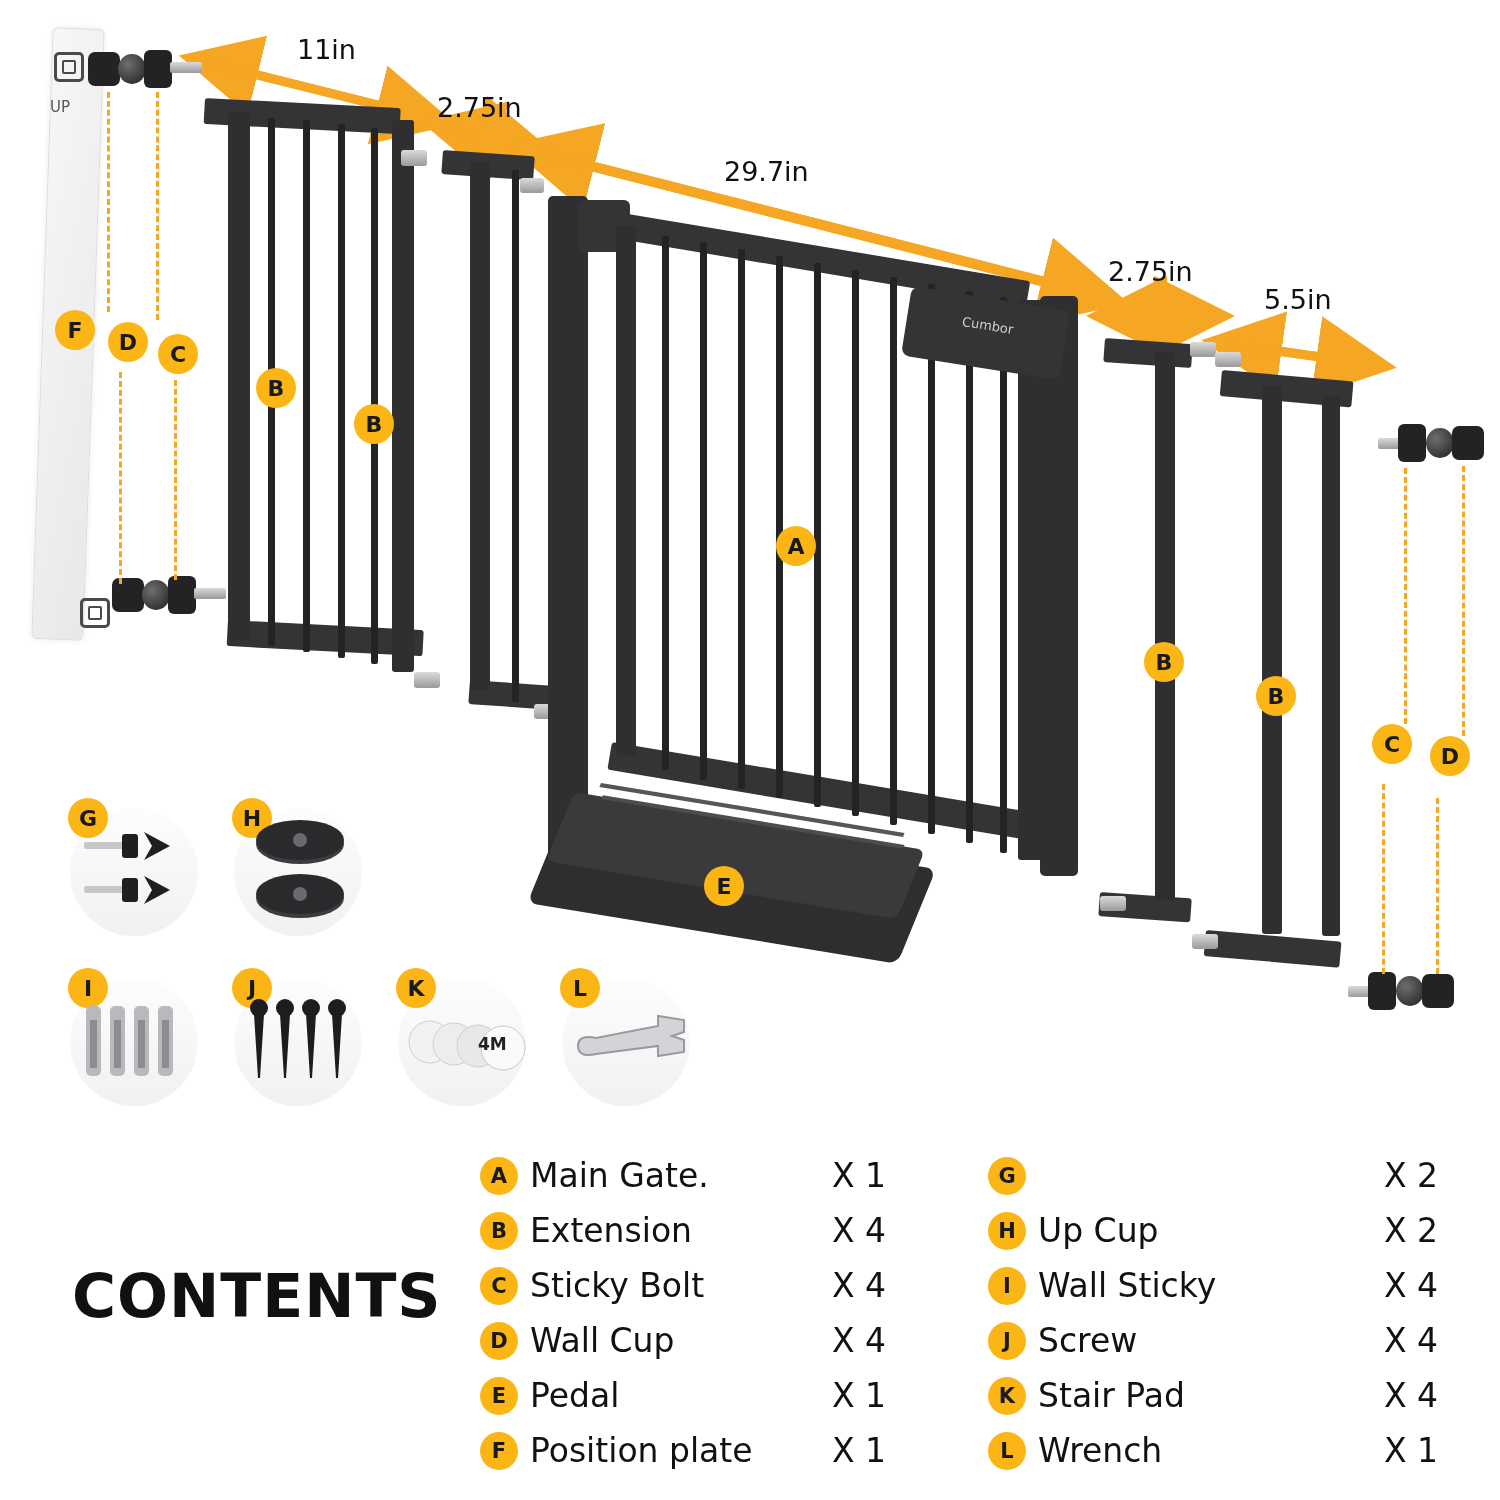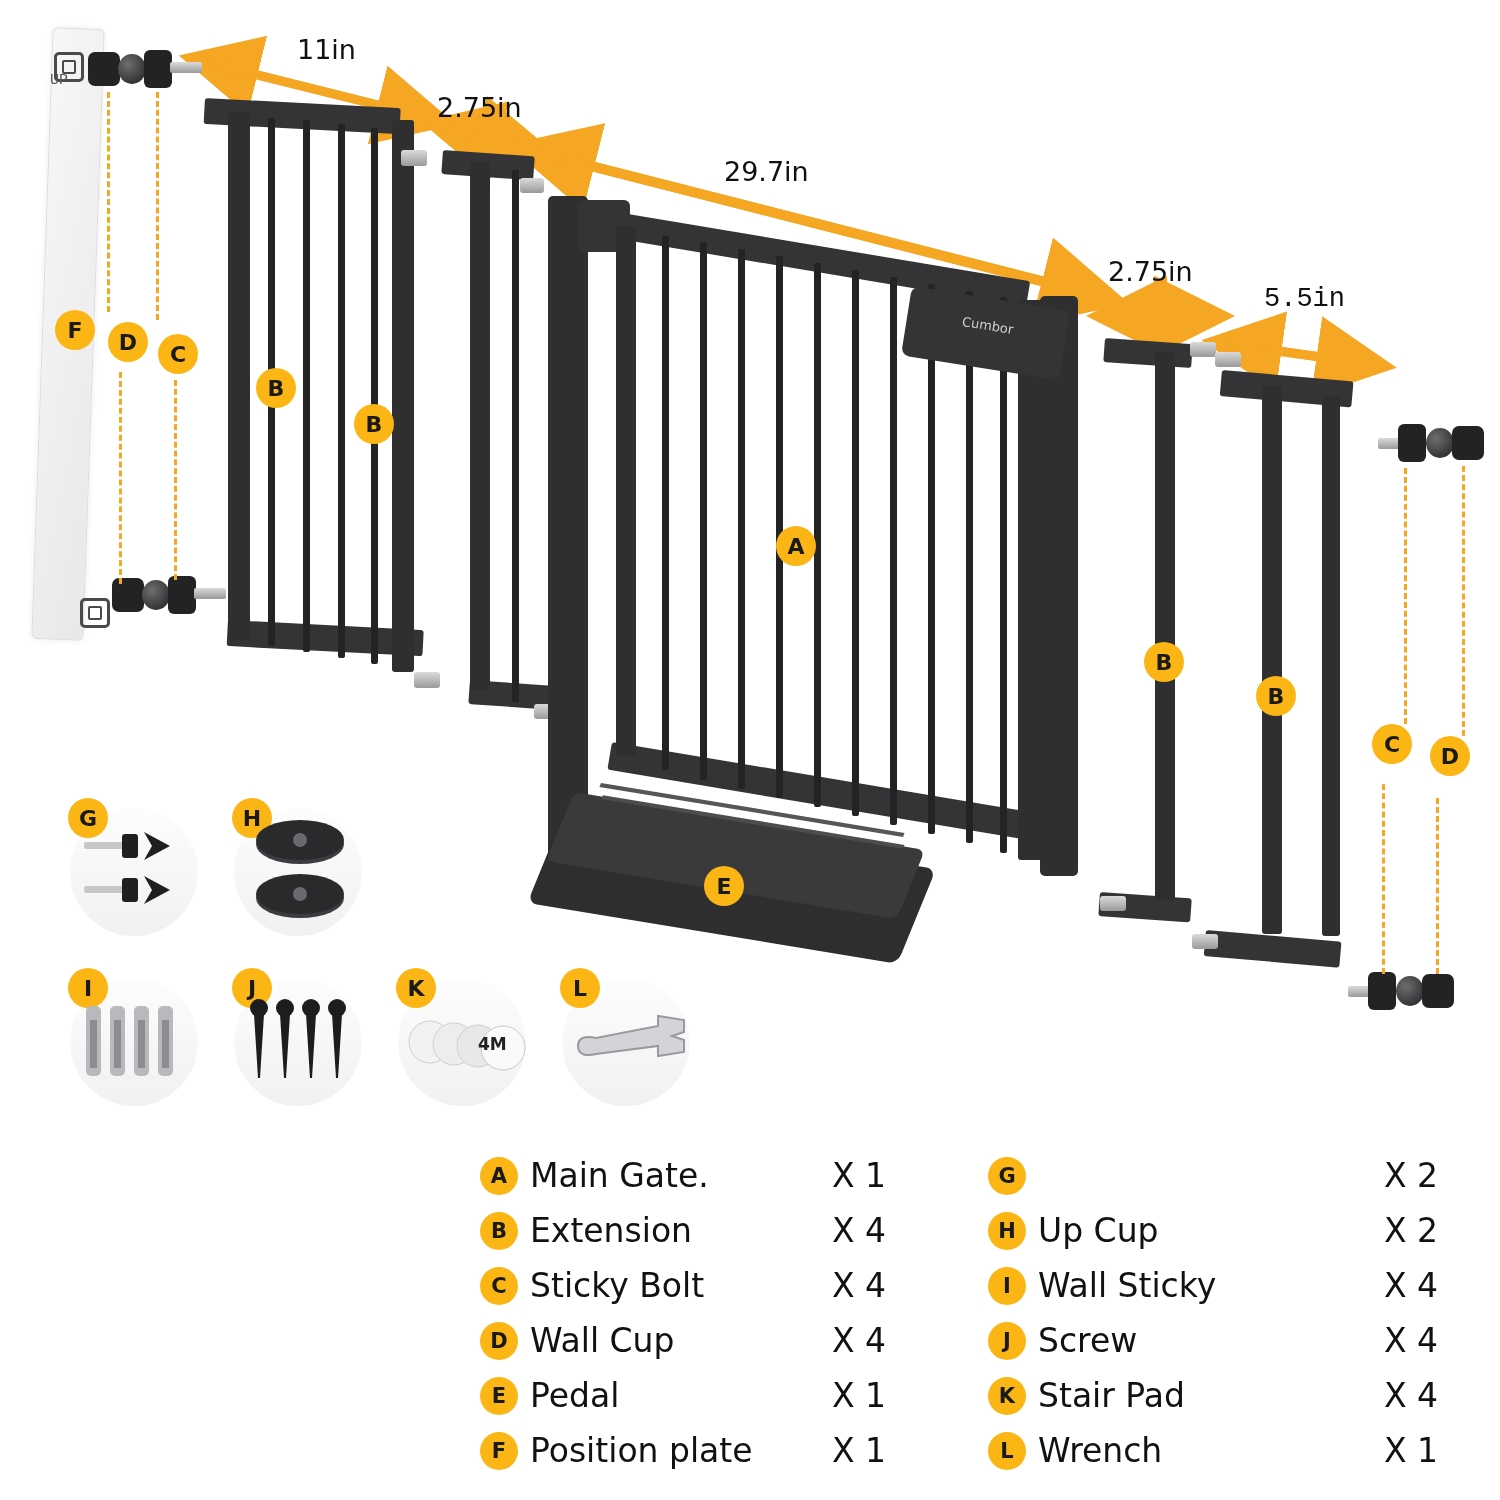--- a/index.html
+++ b/index.html
@@ -124,25 +124,25 @@
     <line x1="1113" y1="316" x2="1208" y2="316" stroke="#F5A623" stroke-width="9" marker-end="url(#ah)"></line>
 
     <line x1="1370" y1="364" x2="1228" y2="344" stroke="#F5A623" stroke-width="9" marker-end="url(#ah)"></line>
     <line x1="1228" y1="344" x2="1370" y2="364" stroke="#F5A623" stroke-width="9" marker-end="url(#ah)"></line>
   </svg>
 
   <div class="dim" style="left:297px;top:34px;">11in</div>
   <div class="dim" style="left:437px;top:92px;">2.75in</div>
   <div class="dim" style="left:724px;top:156px;">29.7in</div>
   <div class="dim" style="left:1108px;top:256px;">2.75in</div>
-  <div class="dim" style="left:1264px;top:284px;font-family:Liberation Mono, monospace;">5.5in</div>
+  <div class="dim" style="left:1264px;top:284px;">5.5in</div>
 
   <div class="plate" style="left:42px;top:28px;width:50px;height:610px;transform:rotate(2deg);"></div>
   <div class="plate-sq" style="left:54px;top:52px;"></div>
-  <div class="plate-up" style="left:50px;top:72px;font-family:Liberation Mono, monospace;">UP</div>
+  <div class="plate-up" style="left:50px;top:98px;">UP</div>
   <div class="plate-sq" style="left:80px;top:598px;"></div>
 
   <div class="dot" style="left:55px;top:310px;">F</div>
 
   <div class="knob" style="left:88px;top:52px;width:32px;height:34px;border-radius:7px;"></div>
   <div class="cup" style="left:118px;top:54px;width:28px;height:30px;"></div>
   <div class="knob" style="left:144px;top:50px;width:28px;height:38px;border-radius:6px;"></div>
   <div class="shaft" style="left:170px;top:62px;width:32px;height:11px;"></div>
 
   <div class="knob" style="left:112px;top:578px;width:32px;height:34px;border-radius:7px;"></div>
@@ -313,20 +313,21 @@
   </svg>
   <div style="position:absolute;left:478px;top:1034px;font-size:17px;font-weight:bold;color:#222;font-family:'DejaVu Sans',sans-serif;">4M</div>
 
   <div class="partbubble" style="left:562px;top:978px;width:128px;height:128px;"></div>
   <div class="partletter" style="left:560px;top:968px;">L</div>
   <svg style="position:absolute;left:572px;top:1006px;" width="120" height="70">
     <path d="M6 40 C6 30 16 30 24 32 L86 20 L86 10 L112 14 L112 26 L100 30 L112 34 L112 46 L86 50 L86 40 L24 48 C16 50 6 50 6 40 Z" fill="#d4d4d8" stroke="#9a9a9e" stroke-width="2"></path>
   </svg>
 
   <div class="pkgtitle">
+    <div>CONTENTS</div>
   </div>
 
   <div class="legend">
 
     <div class="legcol" style="left:0;width:430px;">
       <div class="legrow">
         <div class="legcircle">A</div>
         <div class="legname">Main Gate.</div>
         <div class="legqty" style="left:352px;">X 1</div>
       </div>

